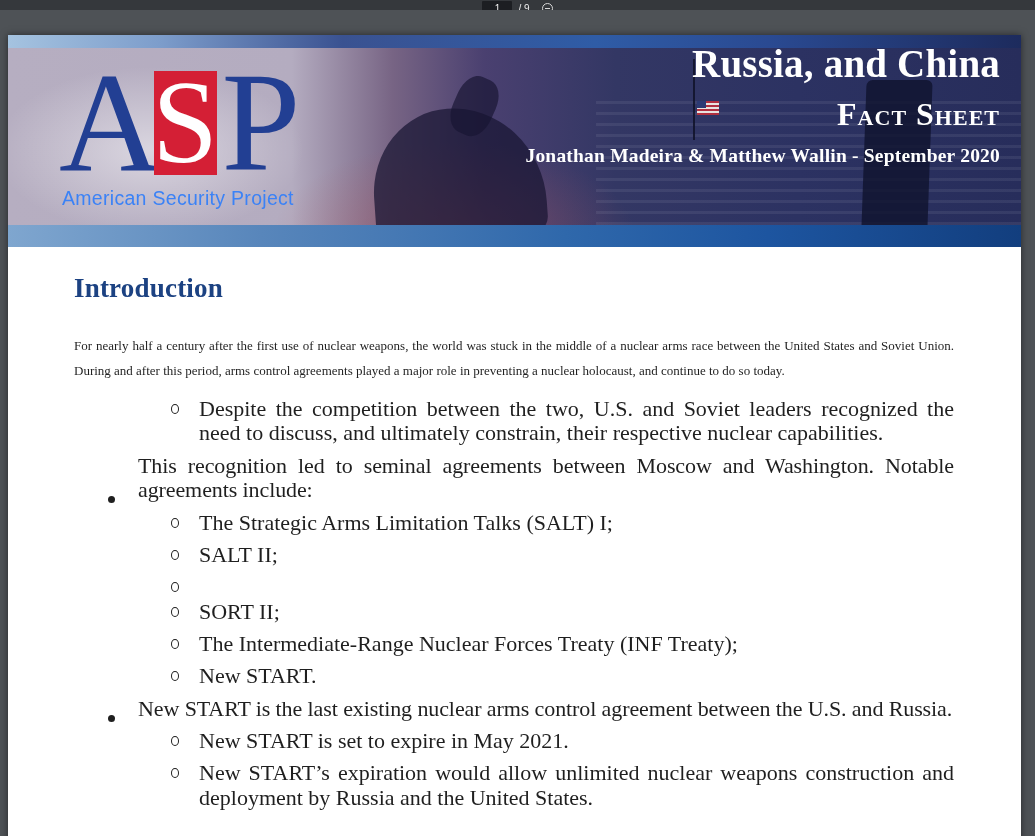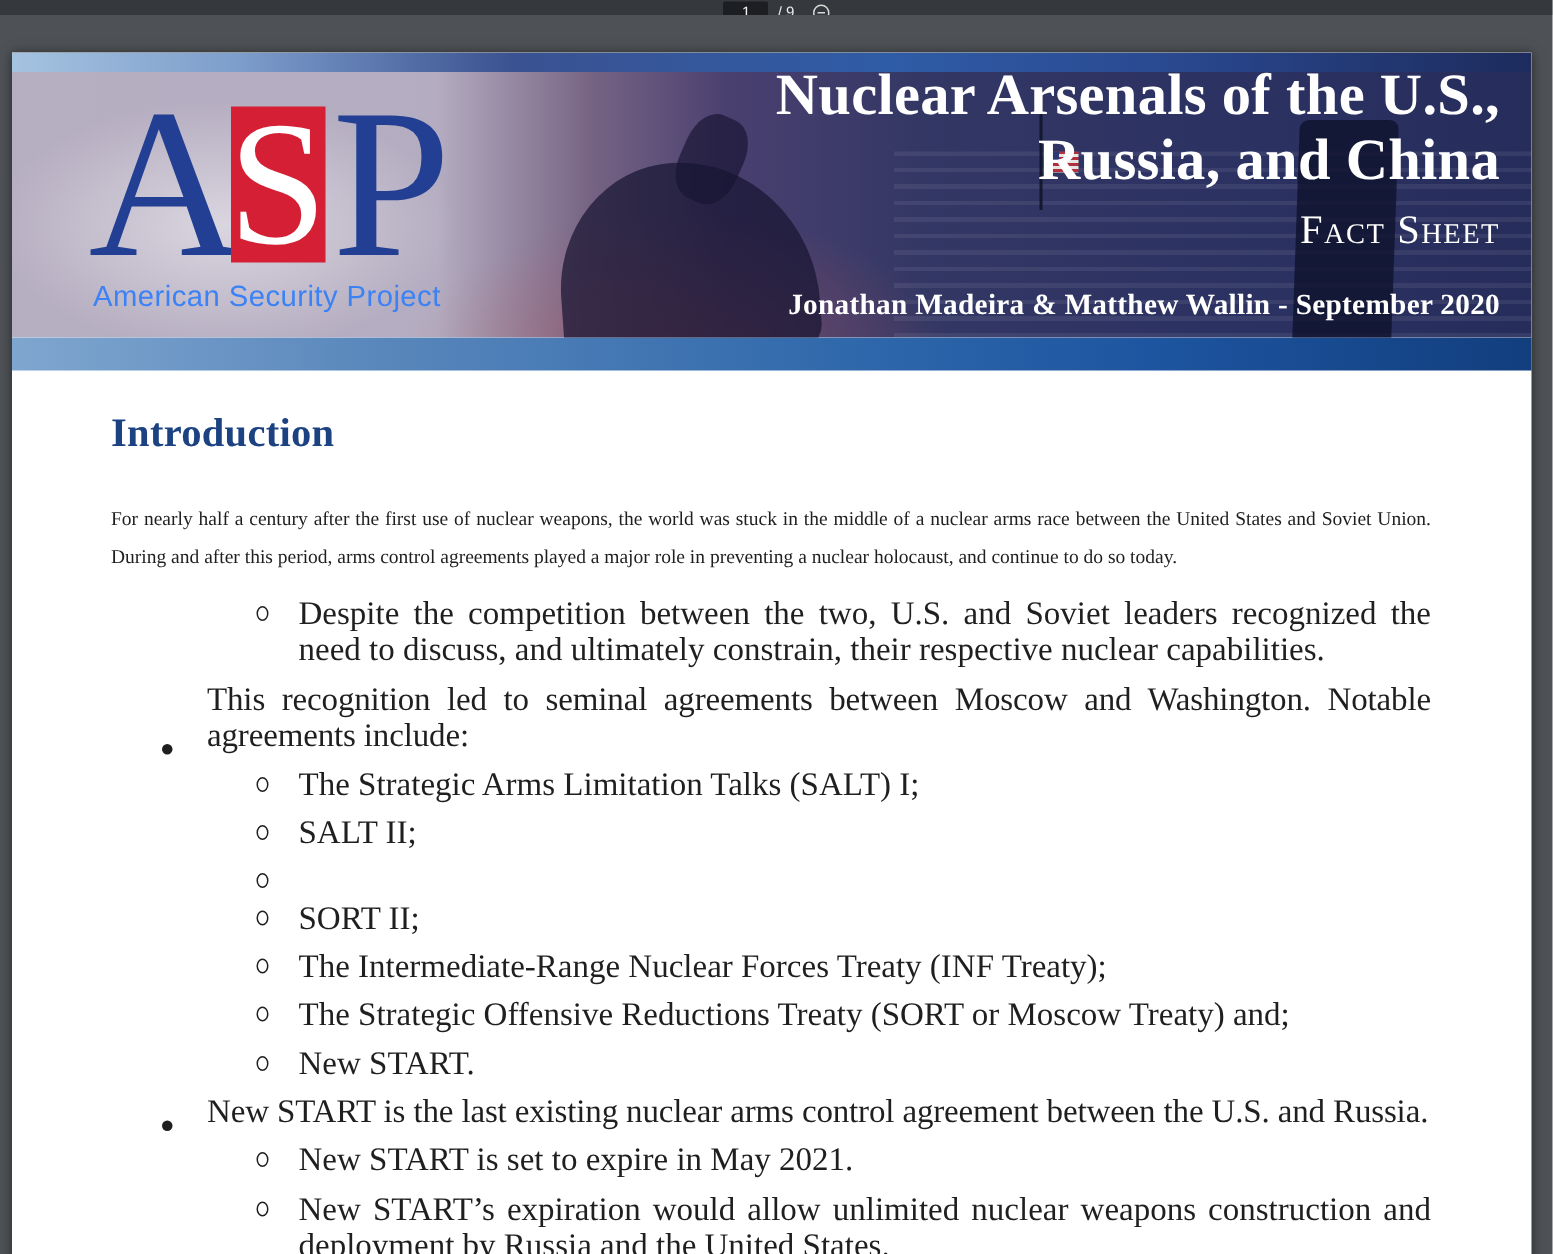--- a/index.html
+++ b/index.html
@@ -102,24 +102,24 @@
   .org-name {
     position: absolute; left: 54px; top: 152px;
     font-family: "Liberation Sans", sans-serif; font-size: 19.5px; color: #3b82f6;
     letter-spacing: .3px;
   }
 
   
   .head-right { position: absolute; top: 8px; right: 21px; text-align: right; color: #ffffff; }
   .doc-title { font-size: 39px; font-weight: bold; line-height: 42.5px; letter-spacing: .2px; }
   .fact-sheet {
-    margin-top: 10px; font-variant: small-caps; font-size: 27px; letter-spacing: 1px;
-    font-weight: 400;
-  }
-  .byline { margin-top: 24px; font-size: 19.5px; font-weight: bold; letter-spacing: .2px; }
+    margin-top: 10px; font-variant: small-caps; font-size: 32px; letter-spacing: 1px;
+    font-weight: 700;
+  }
+  .byline { margin-top: 12px; font-size: 19.5px; font-weight: bold; letter-spacing: .2px; }
 
   .stripe {
     height: 22px; width: 100%;
     background: linear-gradient(90deg,#7fa6cf 0%,#5886bb 25%,#2f68ab 55%,#1d55a0 75%,#123e7e 100%);
   }
 
   
   .content { padding: 14px 67px 0 66px; color: #1f1f1f; }
   .section-heading {
     font-size: 27px; font-weight: bold; color: #1c4282; letter-spacing: .2px;
@@ -170,21 +170,20 @@
     <div class="logo">
       <span class="logo-letter logo-a">A</span>
       <span class="logo-red">
         <span class="logo-s">S</span>
       </span>
       <span class="logo-letter">P</span>
     </div>
     <div class="org-name">American Security Project</div>
 
     <div class="head-right">
-      <div class="doc-title">Nuclear Arsenals of the U.S.,</div>
       <div class="doc-title">Russia, and China</div>
       <div class="fact-sheet">Fact Sheet</div>
       <div class="byline">Jonathan Madeira &amp; Matthew Wallin - September 2020</div>
     </div>
   </div>
 
   <div class="stripe"></div>
 
   <div class="content">
     <div class="section-heading">Introduction</div>
@@ -214,24 +213,20 @@
       <div class="b-row sub">
         <span class="m-sub"></span>
         <div class="b-text">SORT II;</div>
       </div>
       <div class="b-row sub">
         <span class="m-sub"></span>
         <div class="b-text">The Intermediate-Range Nuclear Forces Treaty (INF Treaty);</div>
       </div>
       <div class="b-row sub">
         <span class="m-sub"></span>
-        <div class="b-text">The Strategic Offensive Reductions Treaty (SORT or Moscow Treaty) and;</div>
-      </div>
-      <div class="b-row sub">
-        <span class="m-sub"></span>
         <div class="b-text">New START.</div>
       </div>
       <div class="b-row main">
         <span class="m-main"></span>
         <div class="b-text">New START is the last existing nuclear arms control agreement between the U.S. and Russia.</div>
       </div>
       <div class="b-row sub">
         <span class="m-sub"></span>
         <div class="b-text">New START is set to expire in May 2021.</div>
       </div>

